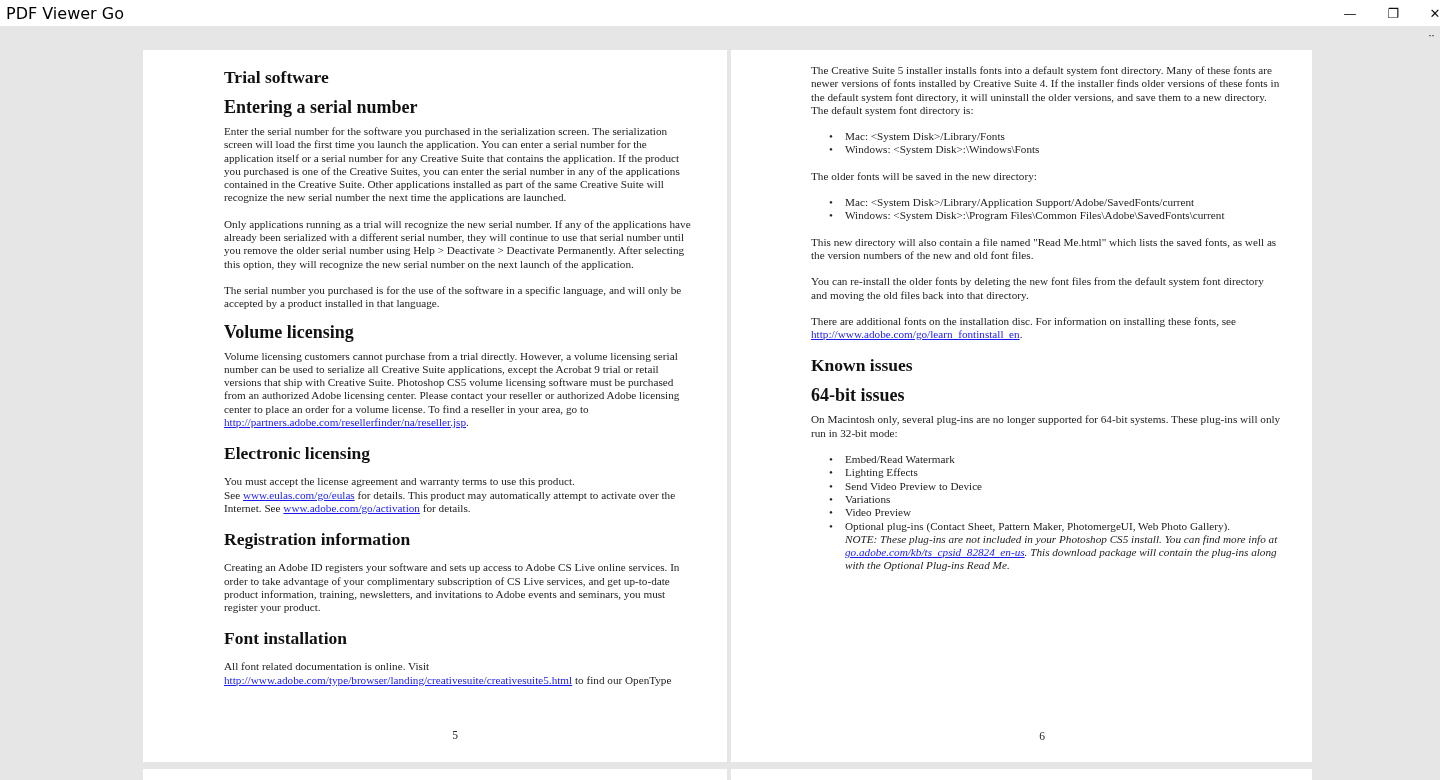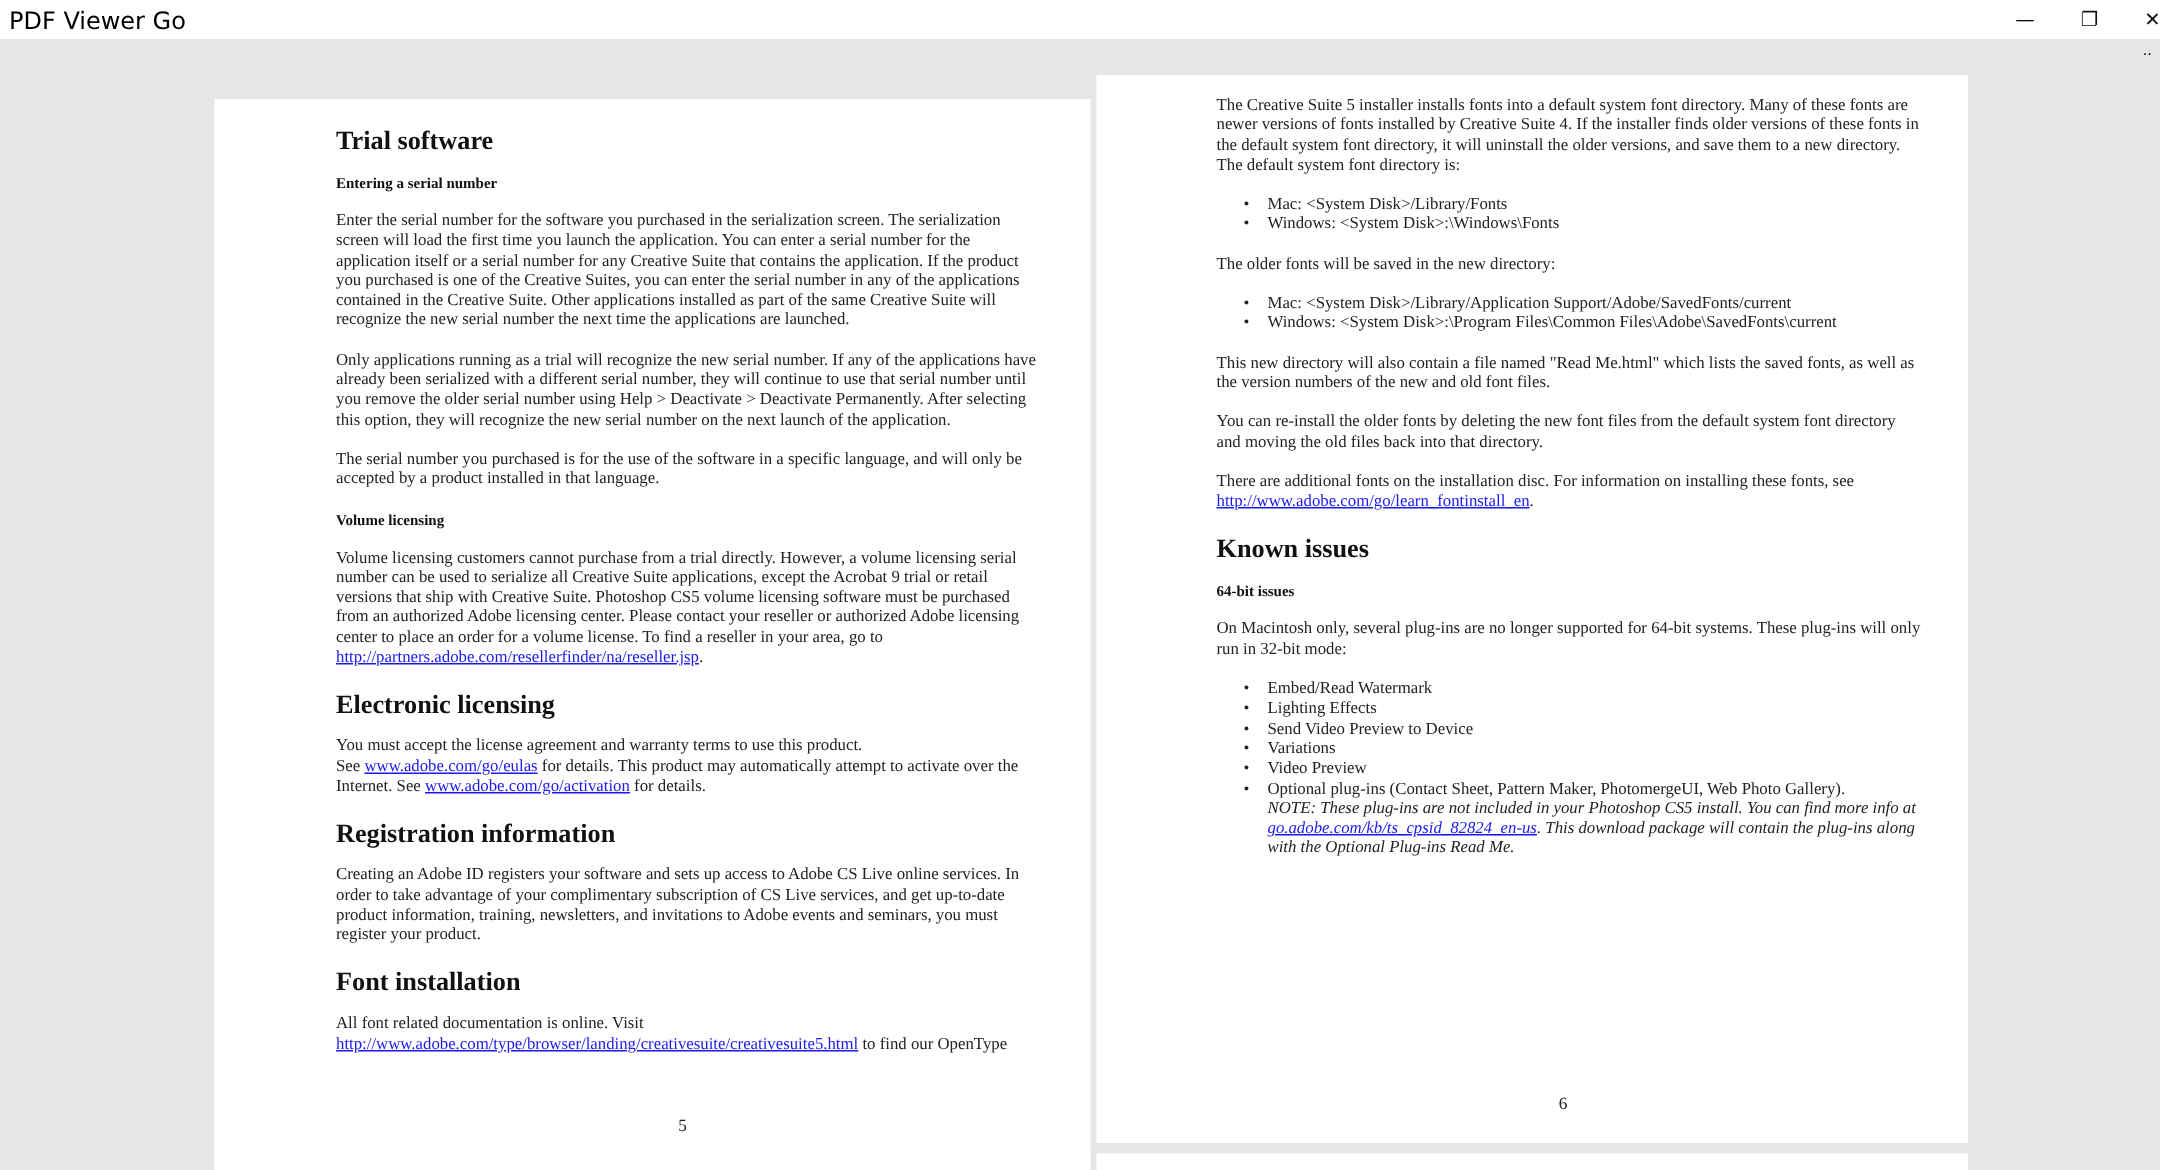--- a/index.html
+++ b/index.html
@@ -31,30 +31,30 @@
     text-align: center;
   }
   .viewer {
     position: absolute; left: 0; top: 26px; width: 1440px; height: 754px;
     background: #e6e6e6;
   }
   .page {
     position: absolute; background: #ffffff;
     font-family: "Liberation Serif", serif; color: #222;
   }
-  .page-5 { left: 143px; top: 24px; width: 584px; height: 712px; margin-top: 16px; }
+  .page-5 { left: 143px; top: 24px; width: 584px; height: 712px; }
   .page-6 { left: 731px; top: 24px; width: 581px; height: 712px; }
   .page-7 { left: 143px; top: 743px; width: 584px; height: 40px; }
   .page-8 { left: 731px; top: 743px; width: 581px; height: 40px; }
 
   .page-content { position: absolute; left: 81px; top: 16px; width: 470px; }
   .page-6 .page-content { left: 80px; top: 14px; width: 470px; }
 
   .h1 { font-weight: bold; font-size: 17.5px; color: #111; margin: 0 0 11px 0; line-height: 22px; }
-  .h2 { font-weight: bold; font-size: 10px; color: #111; margin: 0 0 10px 0; line-height: 16px; }
+  .h2 { font-weight: bold; font-size: 18px; color: #111; margin: 0 0 10px 0; line-height: 16px; }
   .p { font-size: 11.2px; line-height: 13.3px; margin: 0 0 13px 0; color: #222; }
   .link { color: #1a1aee; text-decoration: underline; }
   .ul { list-style: none; margin: 0 0 13px 0; padding: 0 0 0 18px; font-size: 11.2px; line-height: 13.3px; }
   .ul li { position: relative; padding-left: 16px; }
   .ul li .bullet { position: absolute; left: 0; top: 0; }
   .note { font-style: italic; }
   .page-num {
     position: absolute; font-size: 11.5px; color: #222; width: 40px; text-align: center;
   }
   .page-5 .page-num { left: 292px; top: 679px; }
@@ -87,21 +87,21 @@
       <p class="p">The serial number you purchased is for the use of the software in a specific language, and will only be accepted by a product installed in that language.</p>
       <div class="h2">Volume licensing</div>
       <p class="p">
         <span>Volume licensing customers cannot purchase from a trial directly. However, a volume licensing serial number can be used to serialize all Creative Suite applications, except the Acrobat 9 trial or retail versions that ship with Creative Suite. Photoshop CS5 volume licensing software must be purchased from an authorized Adobe licensing center. Please contact your reseller or authorized Adobe licensing center to place an order for a volume license. To find a reseller in your area, go to</span>
         <span class="link">http://partners.adobe.com/resellerfinder/na/reseller.jsp</span><span>.</span>
       </p>
       <div class="h1">Electronic licensing</div>
       <p class="p">
         <span>You must accept the license agreement and warranty terms to use this product.</span><br>
         <span>See</span>
-        <span class="link">www.adobe.com/go/eulas</span>
+        <span class="link">www.eulas.com/go/eulas</span>
         <span>for details. This product may automatically attempt to activate over the Internet. See</span>
         <span class="link">www.adobe.com/go/activation</span>
         <span>for details.</span>
       </p>
       <div class="h1">Registration information</div>
       <p class="p">Creating an Adobe ID registers your software and sets up access to Adobe CS Live online services. In order to take advantage of your complimentary subscription of CS Live services, and get up-to-date product information, training, newsletters, and invitations to Adobe events and seminars, you must register your product.</p>
       <div class="h1">Font installation</div>
       <p class="p">
         <span>All font related documentation is online. Visit</span><br>
         <span class="link">http://www.adobe.com/type/browser/landing/creativesuite/creativesuite5.html</span>

